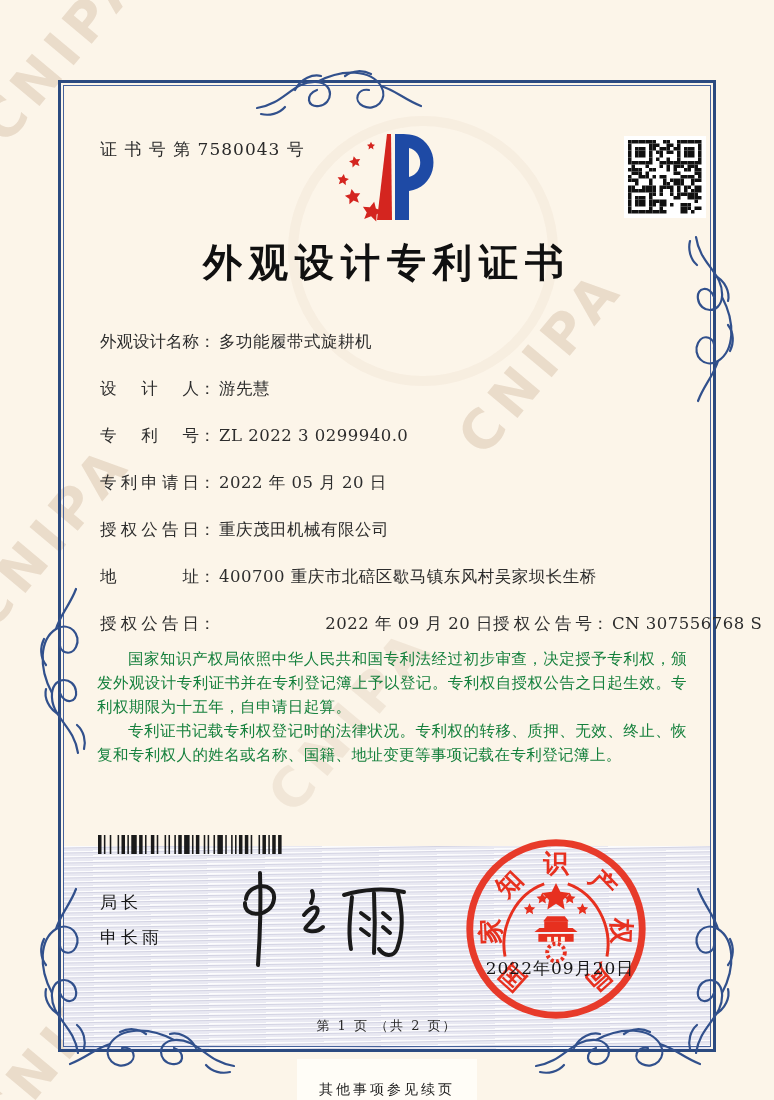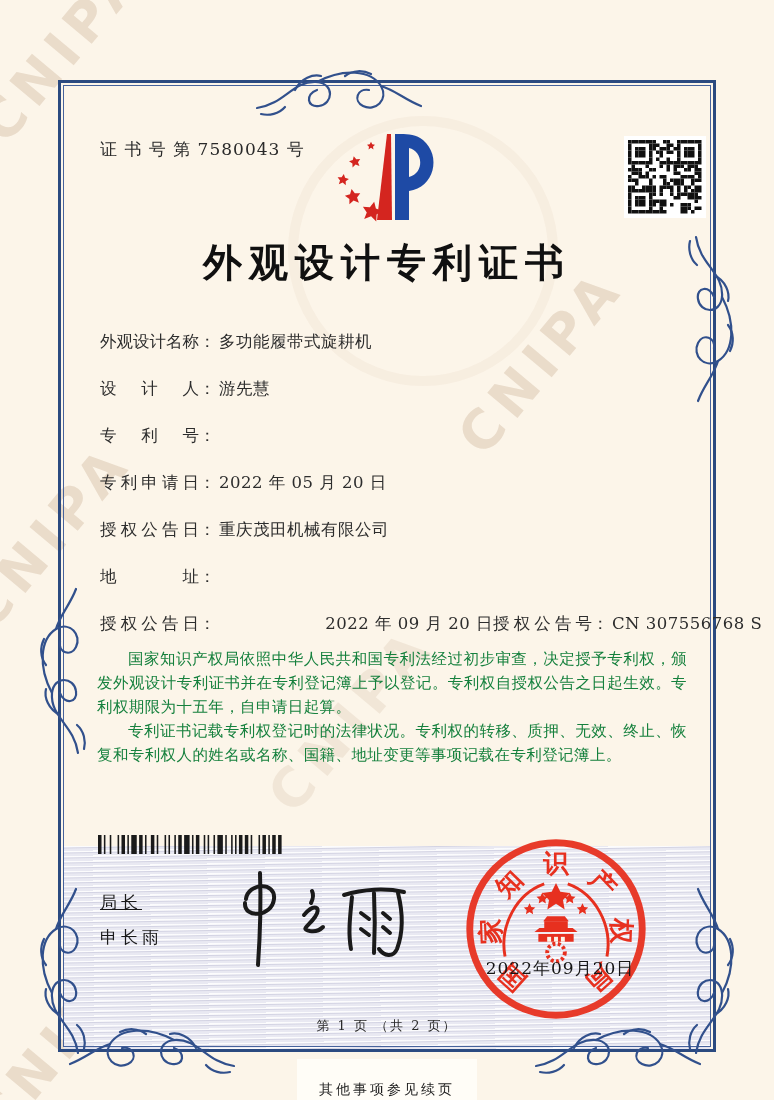--- a/index.html
+++ b/index.html
@@ -49,21 +49,21 @@
        display:inline-block;flex:none;}
   .colon{flex:none;width:20px;}
   .val{letter-spacing:0.5px;white-space:nowrap;text-align:right;}
   .val.w-fixed{width:274px;flex:none;}
   
   .paras{position:absolute;left:97px;top:647px;width:590px;font-size:15.5px;
          line-height:24px;text-align:justify;color:#15803d;letter-spacing:0.4px;}
   .paras p{margin:0;text-indent:2em;}
   
   .barcode{position:absolute;left:98px;top:835px;width:184px;height:19px;}
-  .signer-title{position:absolute;left:100px;top:891px;font-size:17px;letter-spacing:4px;color:#1a1a1a;text-decoration:underline;}
+  .signer-title{position:absolute;left:100px;top:891px;font-size:17px;letter-spacing:4px;color:#1a1a1a;}
   .signer-name{position:absolute;left:100px;top:926px;font-size:17px;letter-spacing:4px;color:#1a1a1a;}
   .sig{position:absolute;left:218px;top:860px;width:200px;height:112px;}
   .seal{position:absolute;left:458px;top:831px;width:196px;height:196px;}
   .seal-date{position:absolute;left:472px;top:957px;width:176px;text-align:center;
              font-size:17px;letter-spacing:1px;color:#161616;}
   .page-info{position:absolute;left:0;right:0;top:1017px;text-align:center;
              font-size:13px;letter-spacing:2px;color:#2a2a2a;}
   .cont-note{position:absolute;left:50%;transform:translateX(-50%);top:1059px;
              background:#fffdf7;padding:22px 22px;font-size:14px;letter-spacing:3px;
              color:#1f1f1f;white-space:nowrap;}
@@ -398,34 +398,36 @@
         <span class="val">多功能履带式旋耕机</span>
     </div>
     <div class="frow">
       <span class="lbl">设计人</span>
         <span class="colon">：</span>
         <span class="val">游先慧</span>
     </div>
     <div class="frow">
       <span class="lbl">专利号</span>
         <span class="colon">：</span>
+        <span class="val">ZL 2022 3 0299940.0</span>
     </div>
     <div class="frow">
       <span class="lbl">专利申请日</span>
         <span class="colon">：</span>
         <span class="val">2022 年 05 月 20 日</span>
     </div>
     <div class="frow">
       <span class="lbl">授权公告日</span>
         <span class="colon">：</span>
         <span class="val">重庆茂田机械有限公司</span>
     </div>
     <div class="frow">
       <span class="lbl">地址</span>
         <span class="colon">：</span>
+        <span class="val">400700  重庆市北碚区歇马镇东风村吴家坝长生桥</span>
     </div>
     <div class="frow">
       <span class="lbl">授权公告日</span>
         <span class="colon">：</span>
         <span class="val w-fixed">2022 年 09 月 20 日</span>
       <span class="lbl">授权公告号</span>
         <span class="colon">：</span>
         <span class="val">CN 307556768 S</span>
     </div>
   </div>

